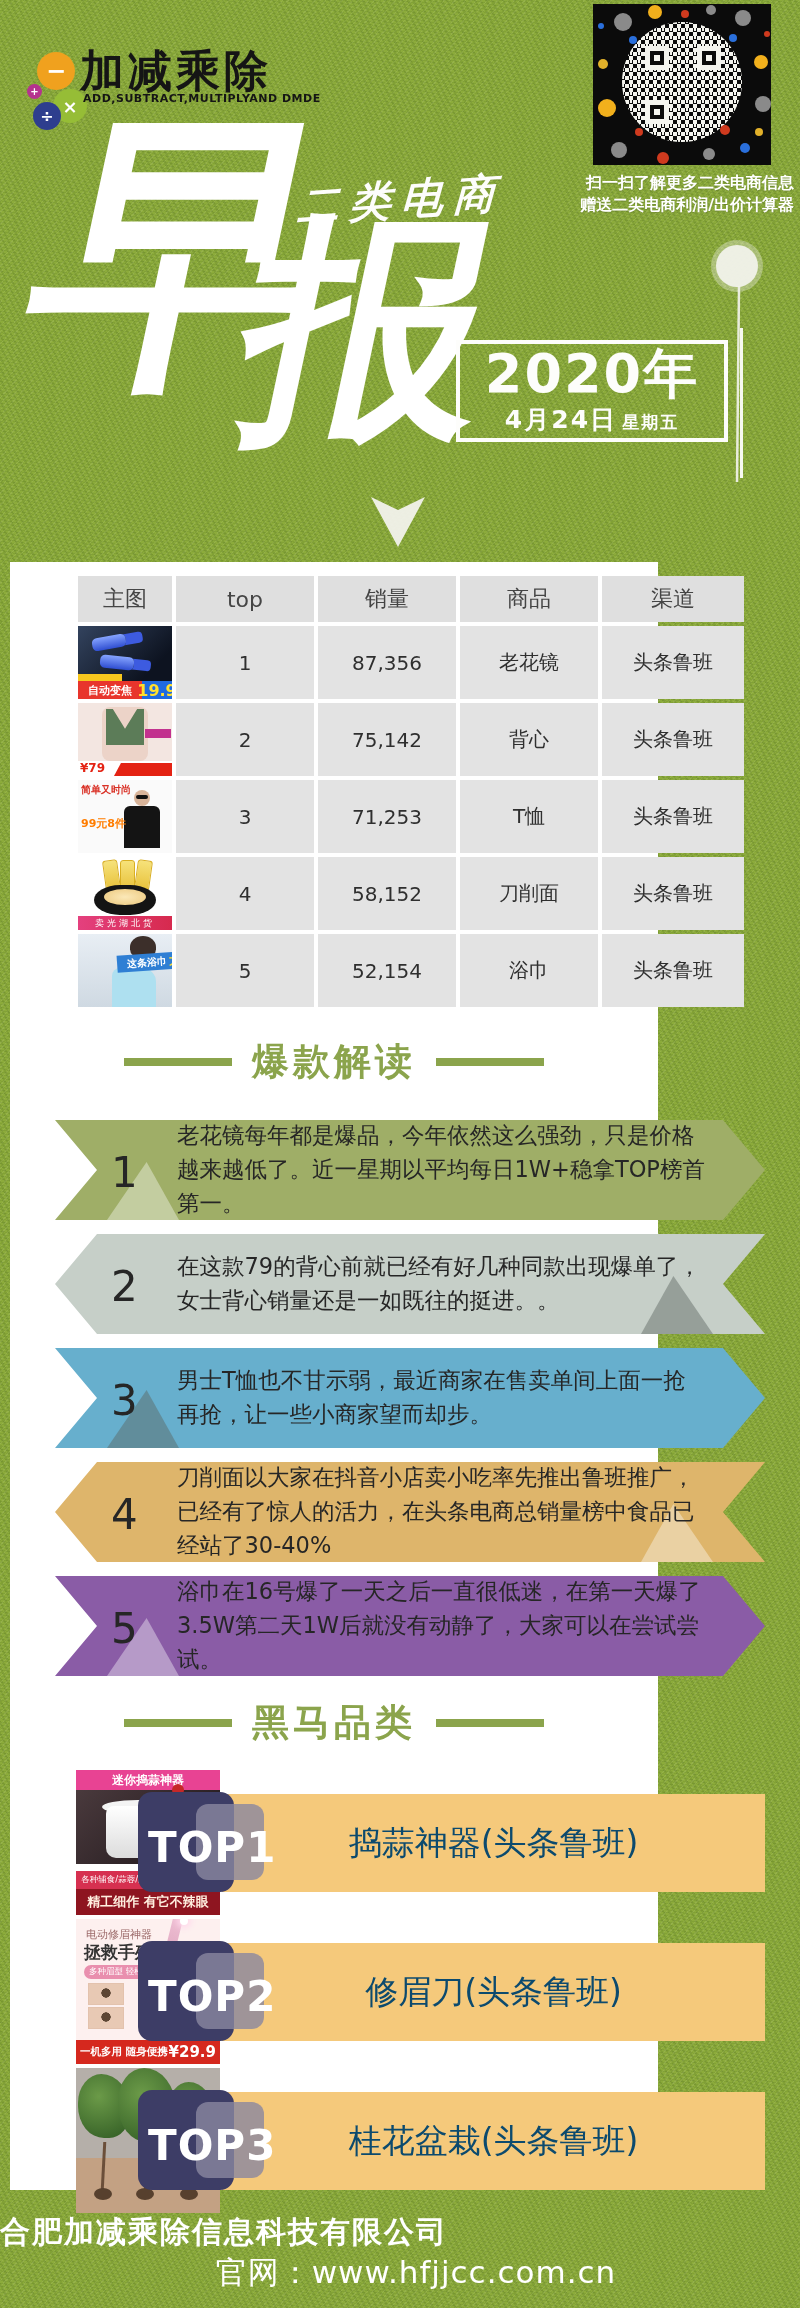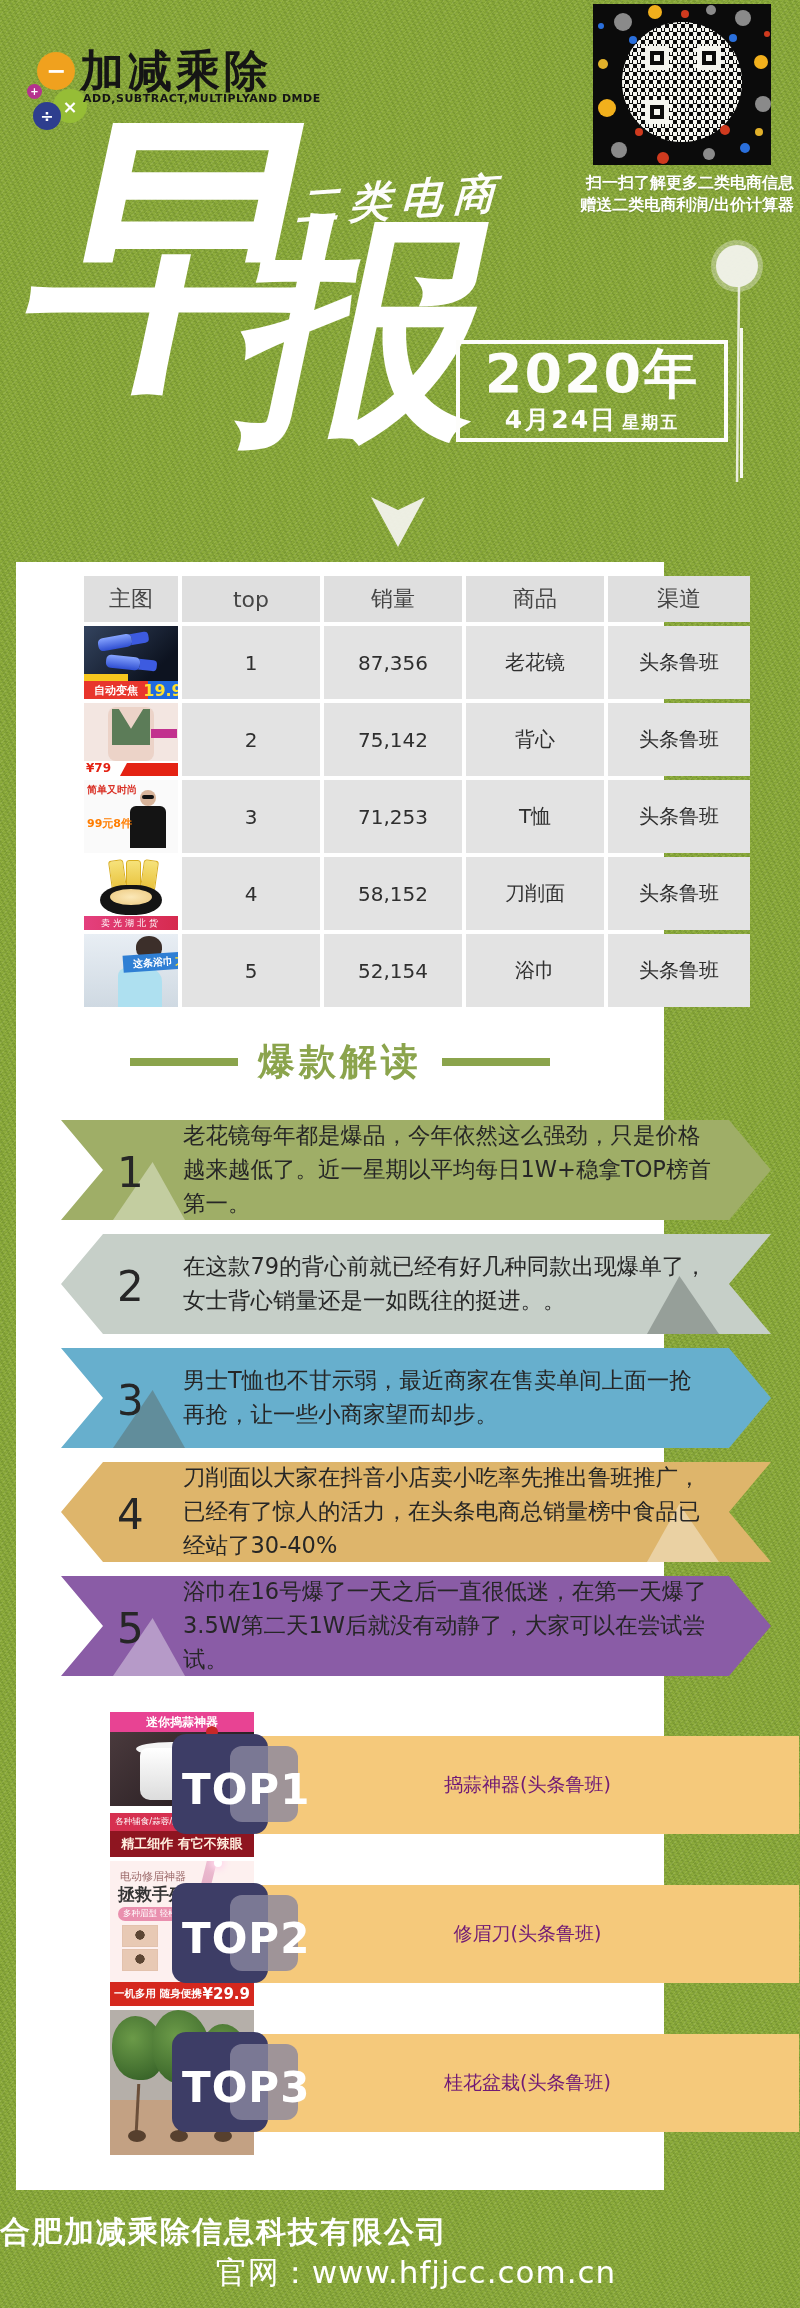--- a/index.html
+++ b/index.html
@@ -27,21 +27,21 @@
   .t-zao{position:absolute;left:38px;top:96px;color:#fff;font-size:288px;line-height:1.1;font-weight:900;transform:skewX(-12deg);}
   .t-bao{position:absolute;left:248px;top:196px;color:#fff;font-size:242px;line-height:1.1;font-weight:900;transform:skewX(-12deg);}
   .datebox{position:absolute;left:456px;top:340px;width:264px;height:94px;border:4px solid #fdfdfb;color:#fdfdfb;text-align:center;}
   .date-year{font-size:54px;font-weight:bold;line-height:1.05;margin-top:2px;letter-spacing:2px;}
   .date-sub{font-size:25px;font-weight:bold;letter-spacing:2px;}
   .date-week{font-size:17px;font-weight:bold;letter-spacing:2px;}
   .vline{position:absolute;left:740px;top:328px;width:3px;height:150px;background:#fdfdfb;opacity:.95;}
   .dandelion{position:absolute;left:700px;top:238px;}
   .chevron{position:absolute;left:371px;top:497px;}
   
-  .panel{position:absolute;left:16px;top:562px;width:648px;height:1628px;background:#ffffff;}
+  .panel{position:absolute;left:10px;top:562px;width:648px;height:1628px;background:#ffffff;}
   
   .rank-table{margin:14px 0 0 68px;display:grid;grid-template-columns:94px 138px 138px 138px 142px;gap:4px;width:666px;}
   .hcell{height:46px;background:#dfdfdf;display:flex;align-items:center;justify-content:center;font-size:22px;color:#454545;}
   .cell{height:73px;background:#e3e3e3;display:flex;align-items:center;justify-content:center;font-size:20px;color:#2f2f2f;}
   .imgcell{height:73px;background:#fff;padding:0;}
   .thumb{position:relative;width:94px;height:73px;overflow:hidden;font-family:"DejaVu Sans",sans-serif;}
   
   .th1{background:linear-gradient(135deg,#33435e,#0d1320 70%);}
   .th1 .lens{position:absolute;width:34px;height:13px;border-radius:5px;background:linear-gradient(#86a4ff,#2f4ed1);box-shadow:18px 0 0 -1px #3d5be0;}
   .th1 .l1{left:14px;top:10px;transform:rotate(-10deg);}
@@ -96,24 +96,24 @@
   .fold-light{background:rgba(255,255,255,.38);}
   .fold-dark{background:rgba(90,100,95,.45);}
   .banner .num{position:absolute;left:56px;top:50%;transform:translateY(-42%);font-size:42px;line-height:1;}
   .banner .txt{position:absolute;left:122px;right:58px;top:50%;transform:translateY(-50%);font-size:22.5px;line-height:1.5;}
   .bn1 .shape{background:#9fae67;}
   .bn2 .shape{background:#c6cfc8;}
   .bn3 .shape{background:#67afcd;}
   .bn4 .shape{background:#deb56b;}
   .bn5 .shape{background:#8a5ca6;}
   
-  .toplist{margin-top:36px;padding-left:28px;}
+  .toplist{margin-top:22px;}
   .toprow{position:relative;height:145px;margin-bottom:4px;}
   .topimg{position:absolute;left:66px;top:0;width:144px;height:145px;overflow:hidden;}
-  .topbar{position:absolute;left:212px;top:24px;width:543px;height:98px;background:#f5c97b;display:flex;align-items:center;justify-content:center;font-size:19px;color:#701a75;}
+  .topbar{position:absolute;left:212px;top:24px;width:543px;height:98px;background:#f5c97b;display:flex;align-items:center;justify-content:center;font-size:33px;color:#0c4a6e;}
   .badge{position:absolute;left:128px;top:22px;width:140px;height:100px;}
   .badge .b1{position:absolute;left:0;top:0;width:96px;height:100px;background:#3d3d66;border-radius:14px;}
   .badge .b2{position:absolute;left:58px;top:12px;width:68px;height:76px;background:rgba(138,135,160,.8);border-radius:12px;}
   .badge .blabel{position:absolute;left:10px;top:31px;width:110px;text-align:center;color:#fff;font-size:42px;font-weight:bold;letter-spacing:1px;}
   
   .ti1 .mid{position:absolute;left:0;top:20px;width:100%;height:74px;background:linear-gradient(135deg,#4a3a3d,#1c1418);}
   .ti1 .head{position:absolute;left:0;top:0;width:100%;height:20px;background:#e84393;color:#fff;font-size:12px;font-weight:bold;display:flex;align-items:center;justify-content:center;white-space:nowrap;}
   .ti1 .pot{position:absolute;left:30px;top:36px;width:64px;height:52px;background:linear-gradient(#ffffff,#dcdcdc);border-radius:8px 8px 10px 10px;}
   .ti1 .lid{position:absolute;left:26px;top:30px;width:72px;height:14px;background:#f4f4f4;border-radius:50%;}
   .ti1 .knob{position:absolute;left:96px;top:14px;width:12px;height:12px;border-radius:50%;background:#c62828;}
@@ -346,20 +346,25 @@
         <div class="txt">刀削面以大家在抖音小店卖小吃率先推出鲁班推广，已经有了惊人的活力，在头条电商总销量榜中食品已经站了30-40%</div>
       </div>
       <div class="banner bn5 dir-right">
         <div class="shape"></div>
         <div class="fold fold-l fold-light"></div>
         <div class="num">5</div>
         <div class="txt">浴巾在16号爆了一天之后一直很低迷，在第一天爆了3.5W第二天1W后就没有动静了，大家可以在尝试尝试。</div>
       </div>
     </div>
 
+    <div class="section-heading sh2">
+      <span class="bar"></span>
+      <span>黑马品类</span>
+      <span class="bar"></span>
+    </div>
 
     <div class="toplist">
 
       <div class="toprow">
         <div class="topimg ti1">
           <div class="mid"></div>
           <div class="head">迷你捣蒜神器</div>
           <div class="lid"></div>
           <div class="pot"></div>
           <div class="knob"></div>

